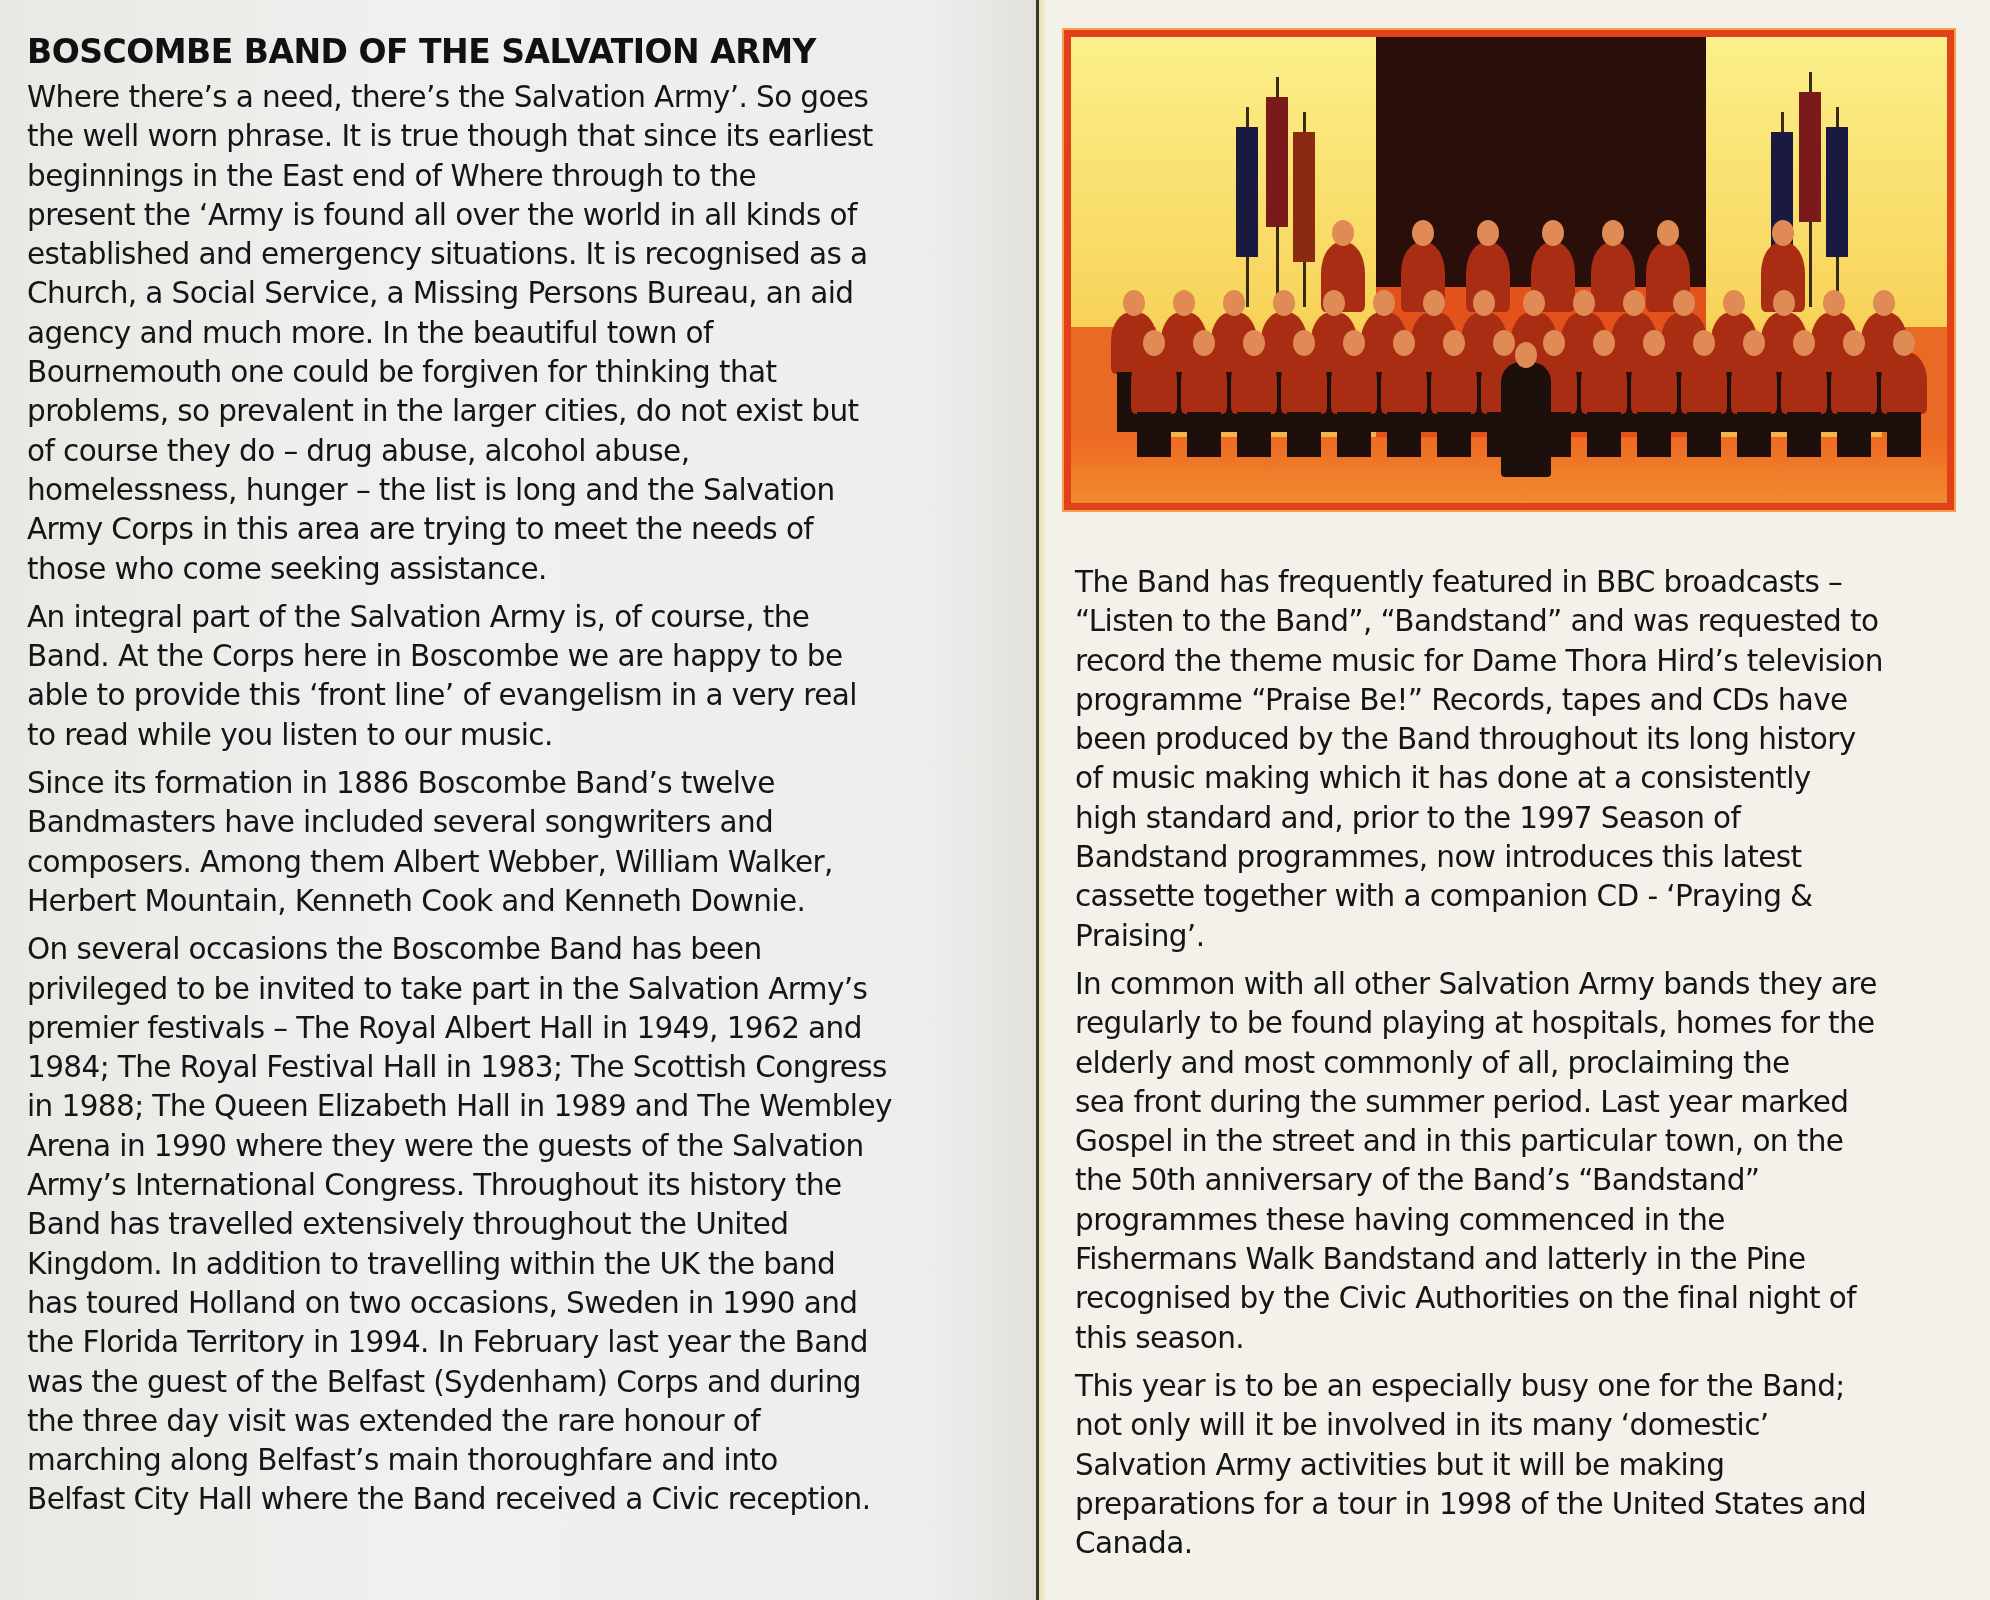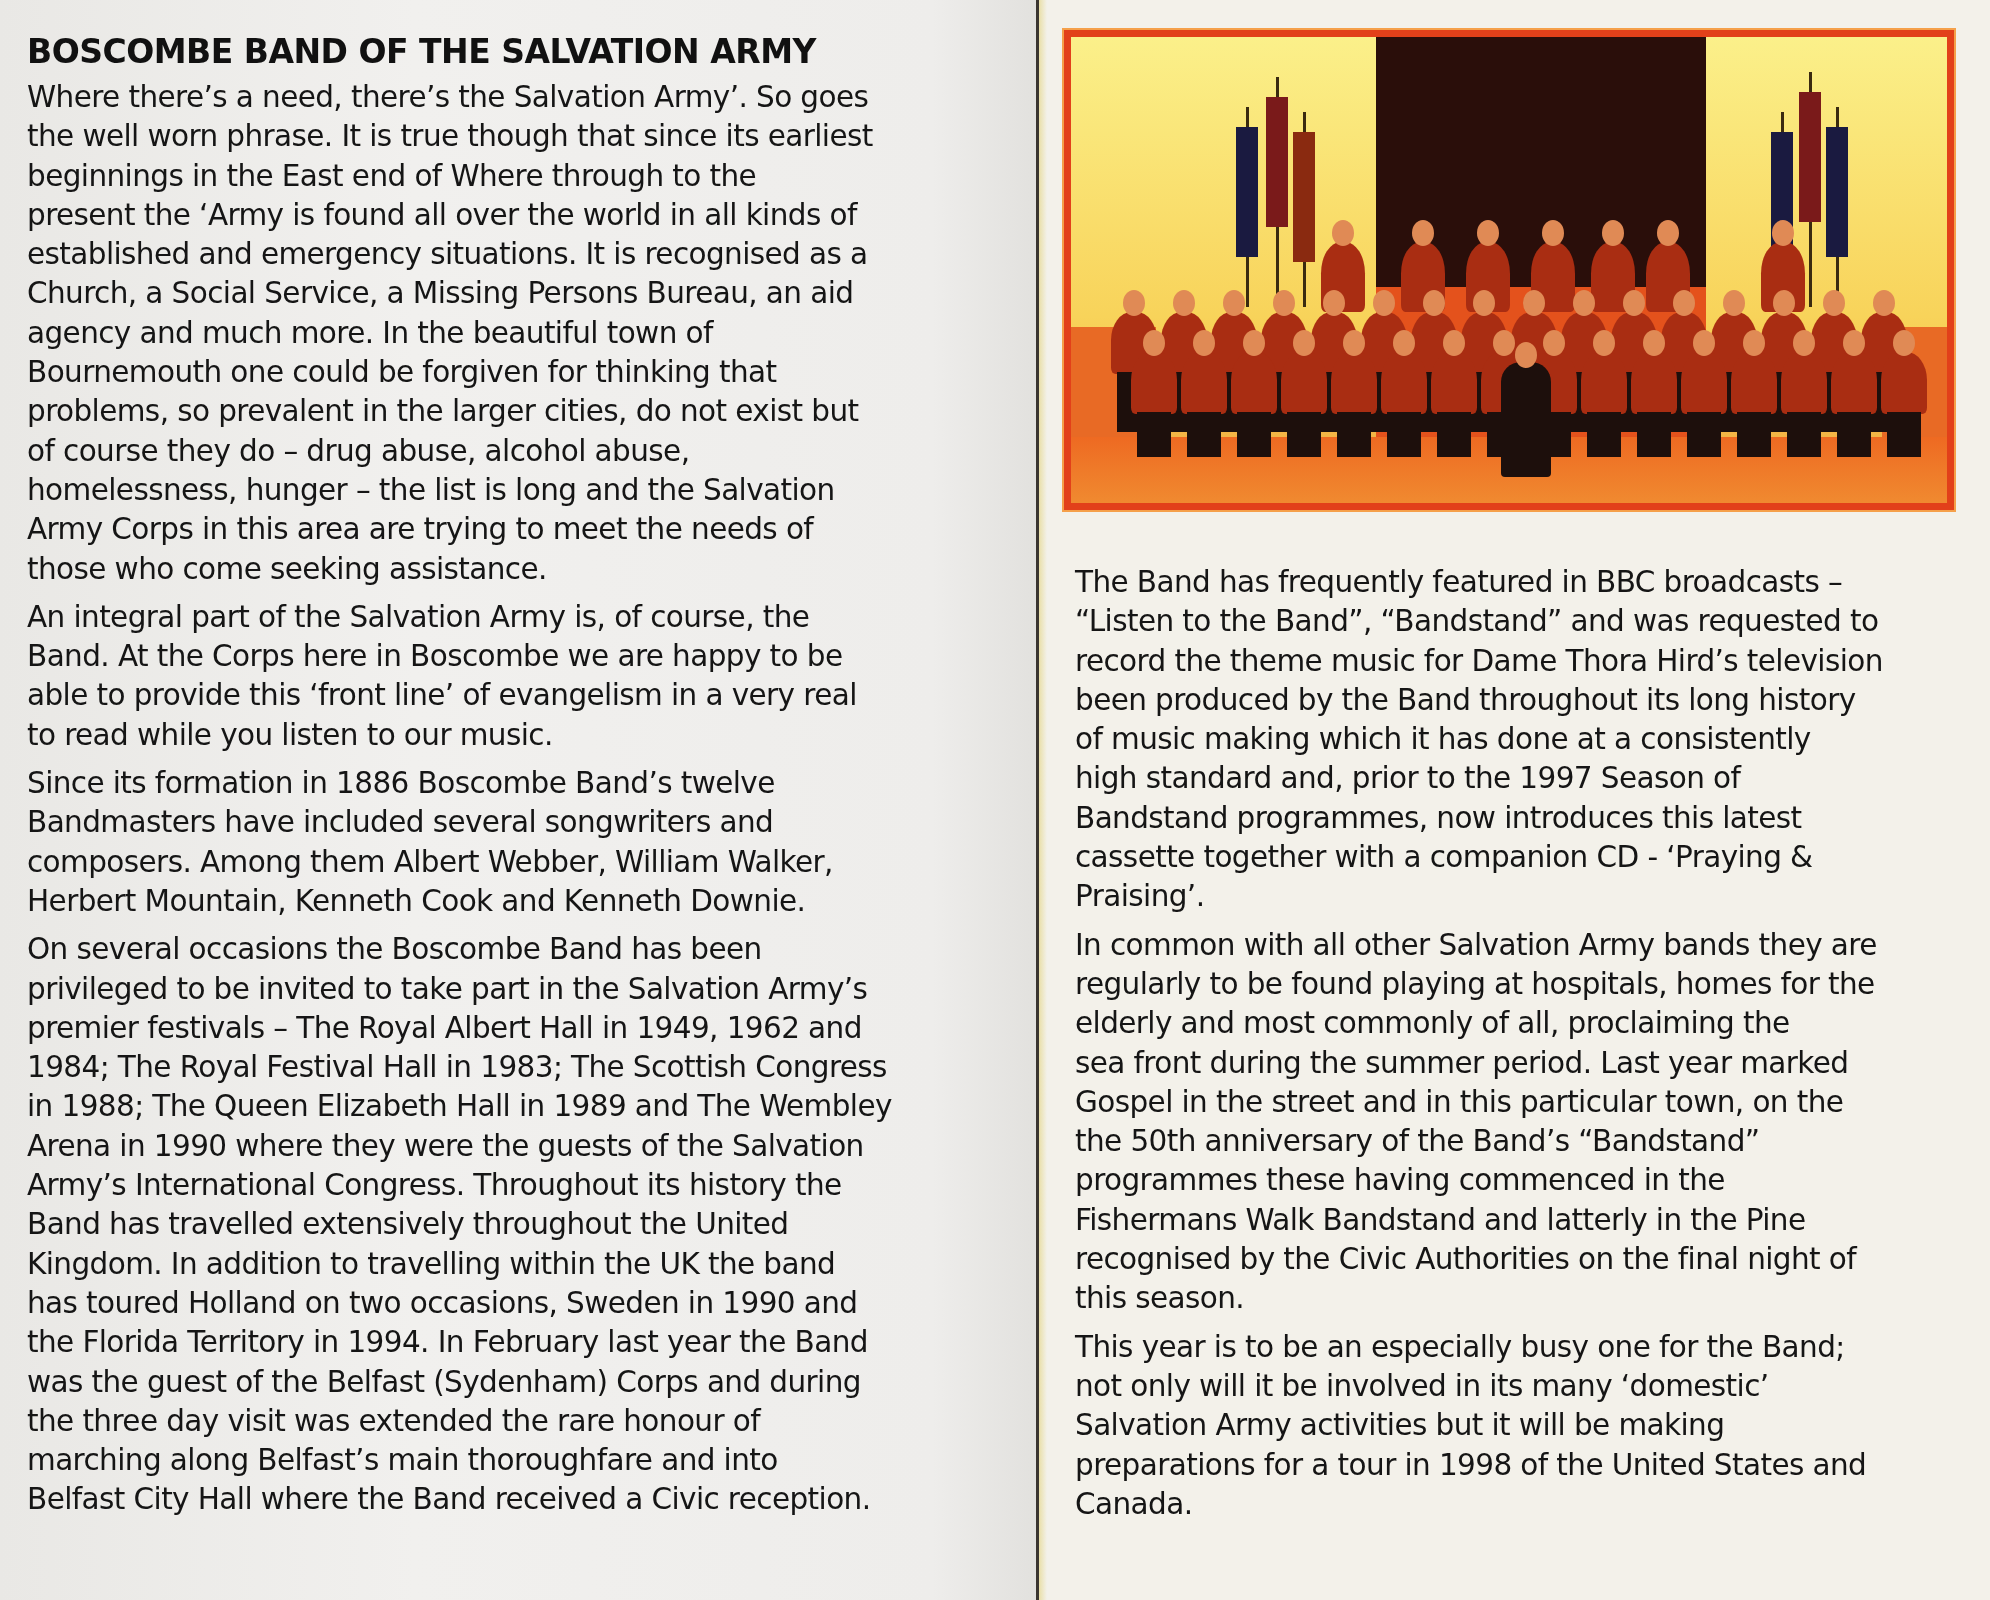--- a/index.html
+++ b/index.html
@@ -248,20 +248,21 @@
       </div>
   </div>
 </div>
 
 <div class="col-right">
   <div id="right-paras">
       <p class="para">
         <span class="ln">The Band has frequently featured in BBC broadcasts –</span>
         <span class="ln">“Listen to the Band”, “Bandstand” and was requested to</span>
         <span class="ln">record the theme music for Dame Thora Hird’s television</span>
+        <span class="ln">programme “Praise Be!” Records, tapes and CDs have</span>
         <span class="ln">been produced by the Band throughout its long history</span>
         <span class="ln">of music making which it has done at a consistently</span>
         <span class="ln">high standard and, prior to the 1997 Season of</span>
         <span class="ln">Bandstand programmes, now introduces this latest</span>
         <span class="ln">cassette together with a companion CD -  ‘Praying &amp;</span>
         <span class="ln">Praising’.</span>
       </p>
       <p class="para">
         <span class="ln">In common with all other Salvation Army bands they are</span>
         <span class="ln">regularly to be found playing at hospitals, homes for the</span>

